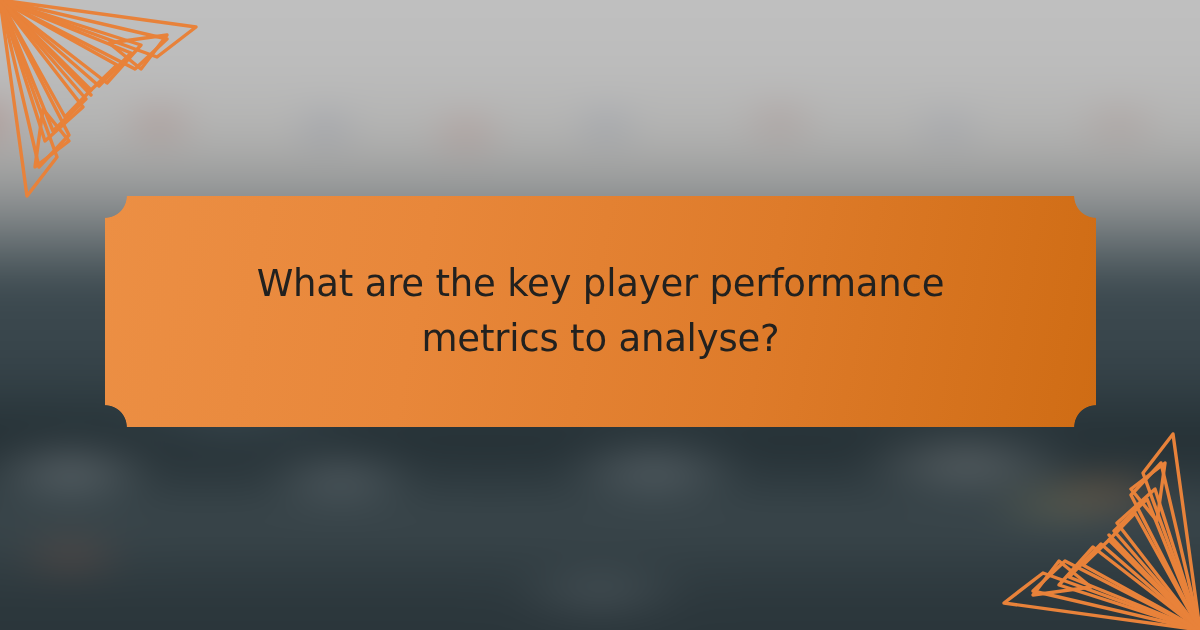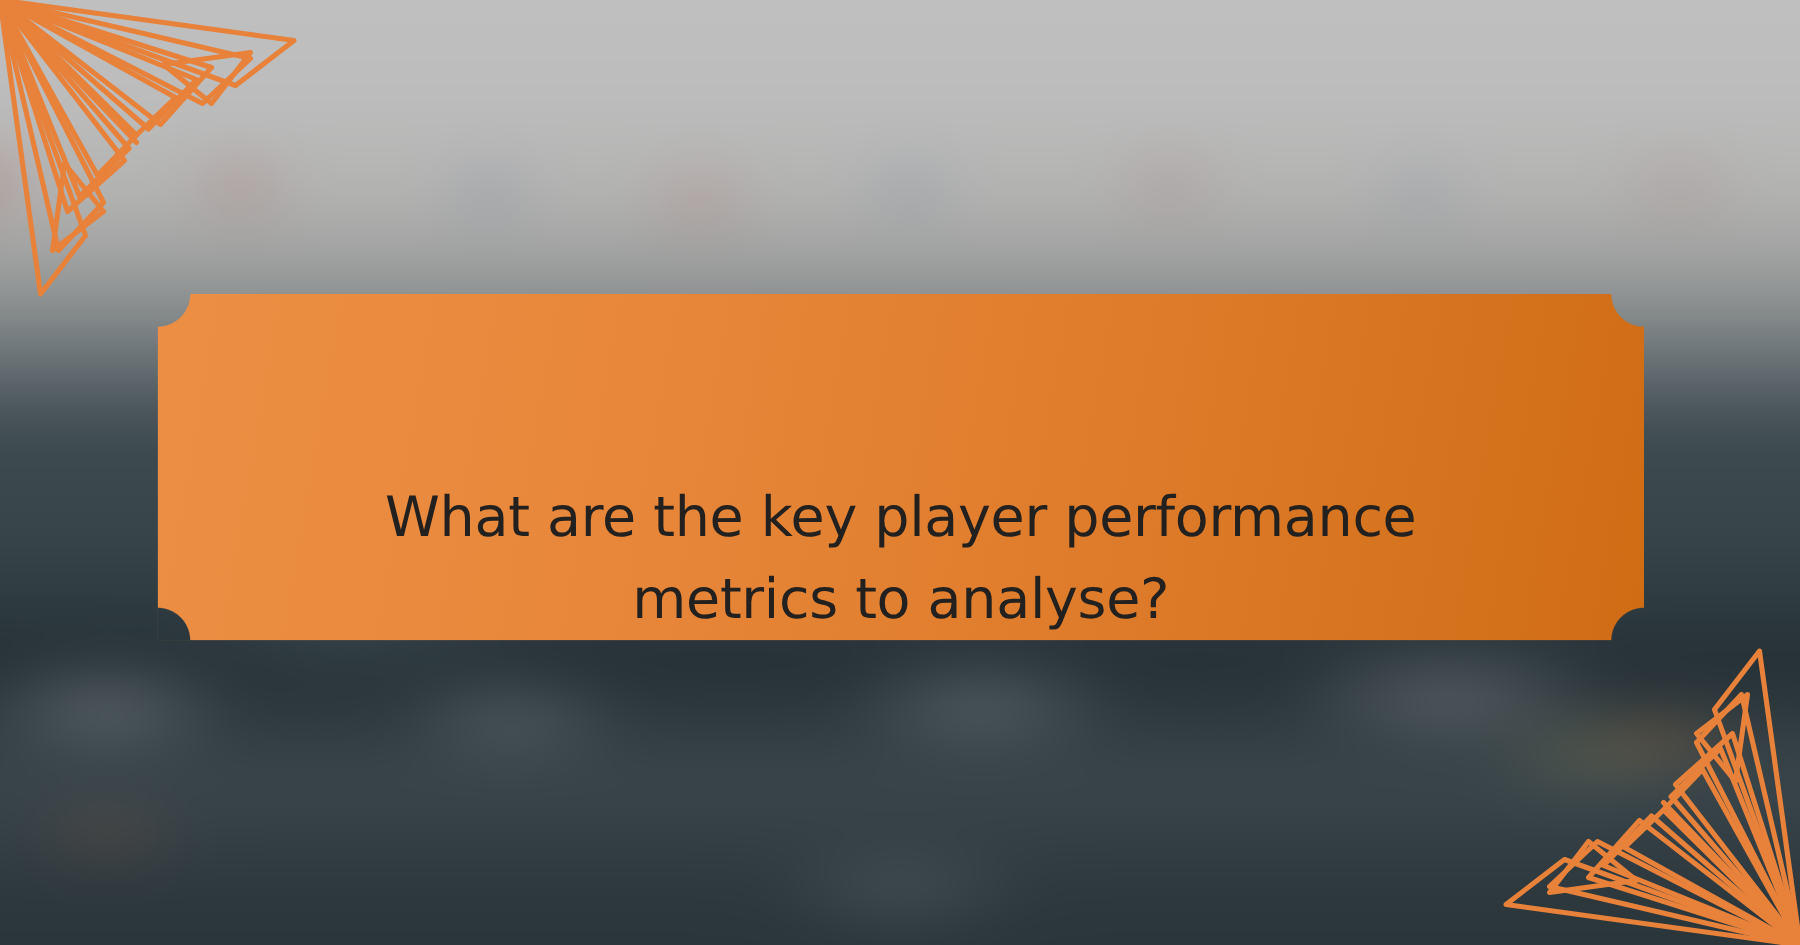--- a/index.html
+++ b/index.html
@@ -79,21 +79,21 @@
   .ornament.br { right:-9px; bottom:-9px; transform:rotate(180deg); }
 
   
   .banner {
     position:absolute;
     left:105px;
     top:196px;
     width:991px;
     height:231px;
     display:flex;
-    align-items:flex-end;
+    align-items:center;
     justify-content:center;
     background:linear-gradient(100deg, #ec8f44 0%, #e8873a 32%, #de7b2a 66%, #cf6c14 100%);
     
     -webkit-mask-image:
       radial-gradient(circle 22px at 0 0, transparent 0 21.4px, #000 22.2px),
       radial-gradient(circle 22px at 100% 0, transparent 0 21.4px, #000 22.2px),
       radial-gradient(circle 22px at 0 100%, transparent 0 21.4px, #000 22.2px),
       radial-gradient(circle 22px at 100% 100%, transparent 0 21.4px, #000 22.2px);
     -webkit-mask-composite:source-in;
     mask-image:

